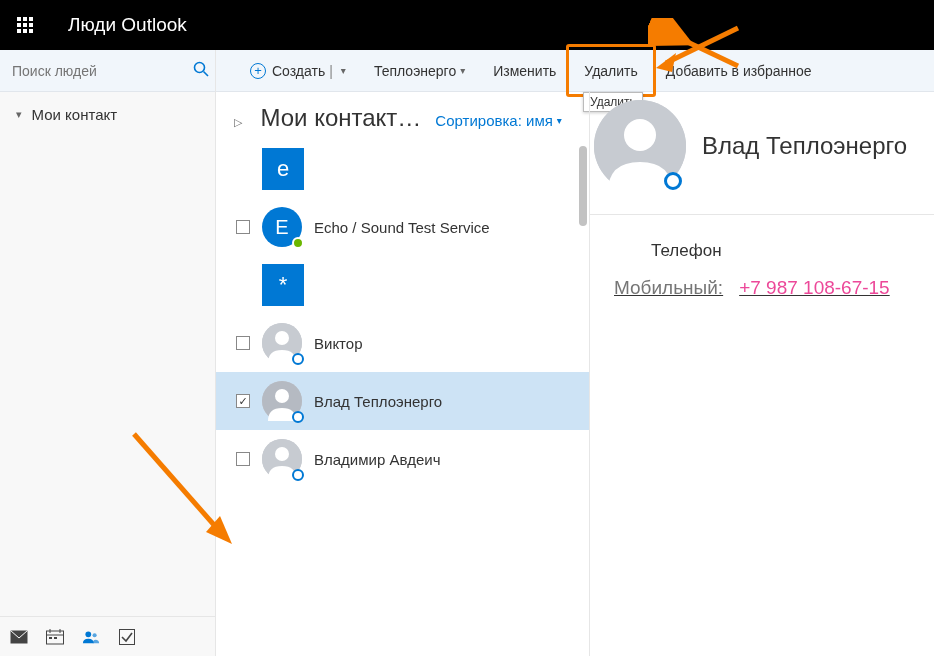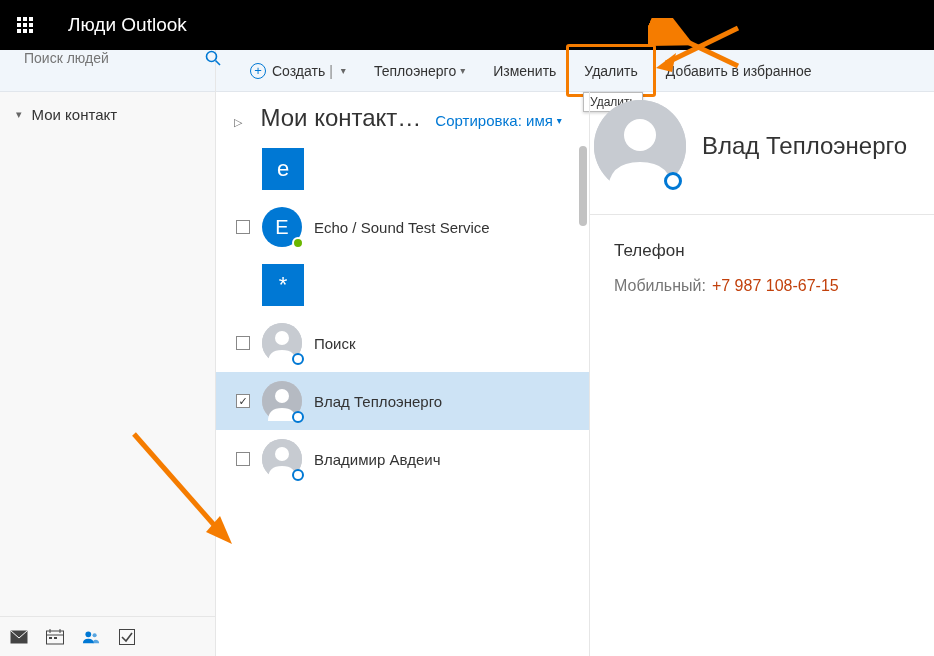--- a/index.html
+++ b/index.html
@@ -5,21 +5,21 @@
 * { box-sizing: border-box; margin: 0; padding: 0; }
 body { font-family: "Segoe UI", Arial, sans-serif; font-size: 14px; color: #333; background: #fff; width: 934px; height: 656px; overflow: hidden; position: relative; }
 
 .topbar { background: #000; height: 50px; display: flex; align-items: center; color: #fff; }
 .waffle { width: 50px; height: 50px; display: flex; align-items: center; justify-content: center; cursor: pointer; }
 .waffle-grid { display: grid; grid-template-columns: repeat(3,4px); grid-template-rows: repeat(3,4px); gap: 2px; }
 .waffle-grid span { background: #fff; width: 4px; height: 4px; }
 .app-title { font-size: 19px; font-weight: 400; margin-left: 18px; }
 
 .toolbar { height: 42px; background: #f1f6fb; display: flex; align-items: center; border-bottom: 1px solid #e1e6ec; }
-.search-box { width: 216px; height: 42px; display: flex; align-items: flex-start; padding: 0 24px; border-right: 1px solid #e6e6e6; }
+.search-box { width: 216px; height: 42px; display: flex; align-items: center; padding: 0 12px; border-right: 1px solid #e6e6e6; }
 .search-box input { border: none; background: transparent; font-size: 14px; color: #555; flex: 1; outline: none; }
 .search-icon { color: #0078d4; font-size: 16px; }
 .tb-actions { display: flex; align-items: center; height: 100%; padding-left: 20px; gap: 0; }
 .tb-btn { display: flex; align-items: center; padding: 0 14px; height: 100%; color: #333; cursor: pointer; font-size: 14px; }
 .tb-btn .plus-circ { width: 16px; height: 16px; border: 1.5px solid #0078d4; border-radius: 50%; color: #0078d4; display: flex; align-items: center; justify-content: center; font-size: 13px; margin-right: 6px; line-height: 1; }
 .caret { margin-left: 4px; font-size: 10px; color: #666; }
 .tb-btn .divider { margin: 0 4px; color: #888; }
 .tb-delete { position: relative; }
 .highlight-box { position: absolute; border: 3px solid #f57c00; border-radius: 3px; top: -6px; left: -4px; right: -4px; bottom: -6px; pointer-events: none; }
 
@@ -57,24 +57,24 @@
 .scroll-thumb { position: absolute; right: 2px; top: 6px; width: 8px; height: 80px; background: #c2c2c2; border-radius: 4px; }
 
 .detail { flex: 1; padding: 0; position: relative; }
 .detail-head { display: flex; align-items: center; padding: 8px 10px 22px 4px; border-bottom: 1px solid #e6e6e6; }
 .detail-avatar { width: 92px; height: 92px; border-radius: 50%; background: #c7cbd1; position: relative; margin-right: 16px; flex-shrink:0; }
 .detail-avatar svg { width: 92px; height: 92px; }
 .detail-avatar .presence-lg { width: 18px; height: 18px; border: 3px solid #fff; background: #fff; border-radius: 50%; position: absolute; bottom: 2px; right: 4px; }
 .detail-avatar .presence-lg.off { border: 3px solid #0078d4; }
 .detail-name { font-size: 24px; font-weight: 300; color: #333; }
 .detail-body { padding: 26px 24px; }
-.field-label { font-size: 17px; font-weight: 400; color: #333; margin-bottom: 16px; }
-.field-row { display: flex; gap: 6px; font-size: 16px; }
+.field-label { font-size: 17px; font-weight: 400; color: #333; margin-bottom: 16px; margin-left: 37px; }
+.field-row { display: flex; gap: 16px; font-size: 19px; text-decoration: underline; }
 .field-row .k { color: #767676; }
-.field-row .v { color: #c2410c; }
+.field-row .v { color: #ec4899; }
 
 .tooltip { position: absolute; background: #fff; border: 1px solid #bbb; padding: 2px 6px; font-size: 12px; color: #333; box-shadow: 0 1px 3px rgba(0,0,0,0.2); }
 
 .arrow1 { position: absolute; top: 18px; left: 648px; pointer-events:none; }
 .arrow2 { position: absolute; top: 424px; left: 124px; pointer-events:none; }
 </style>
 </head>
 <body>
 
 <div class="topbar">
@@ -203,21 +203,21 @@
       <div class="contact-row">
         <span class="cb"></span>
         <span class="avatar">
           <svg viewBox="0 0 40 40">
               <circle cx="20" cy="20" r="20" fill="#c7cbd1"></circle>
               <circle cx="20" cy="15" r="7" fill="#fff"></circle>
               <path d="M6 40 Q6 27 20 27 Q34 27 34 40 Z" fill="#fff"></path>
             </svg>
           <span class="presence off"></span>
         </span>
-        <span class="contact-name">Поиск</span>
+        <span class="contact-name">Виктор</span>
       </div>
 
       <div class="contact-row selected">
         <span class="cb">✓</span>
         <span class="avatar">
           <svg viewBox="0 0 40 40">
               <circle cx="20" cy="20" r="20" fill="#b5bac2"></circle>
               <circle cx="20" cy="15" r="7" fill="#fff"></circle>
               <path d="M6 40 Q6 27 20 27 Q34 27 34 40 Z" fill="#fff"></path>
             </svg>

